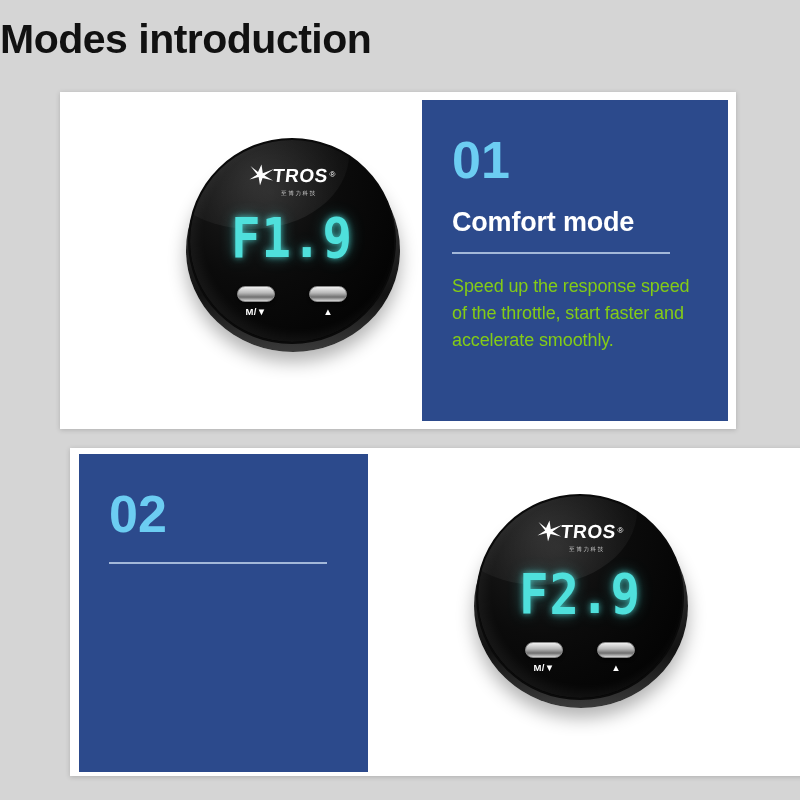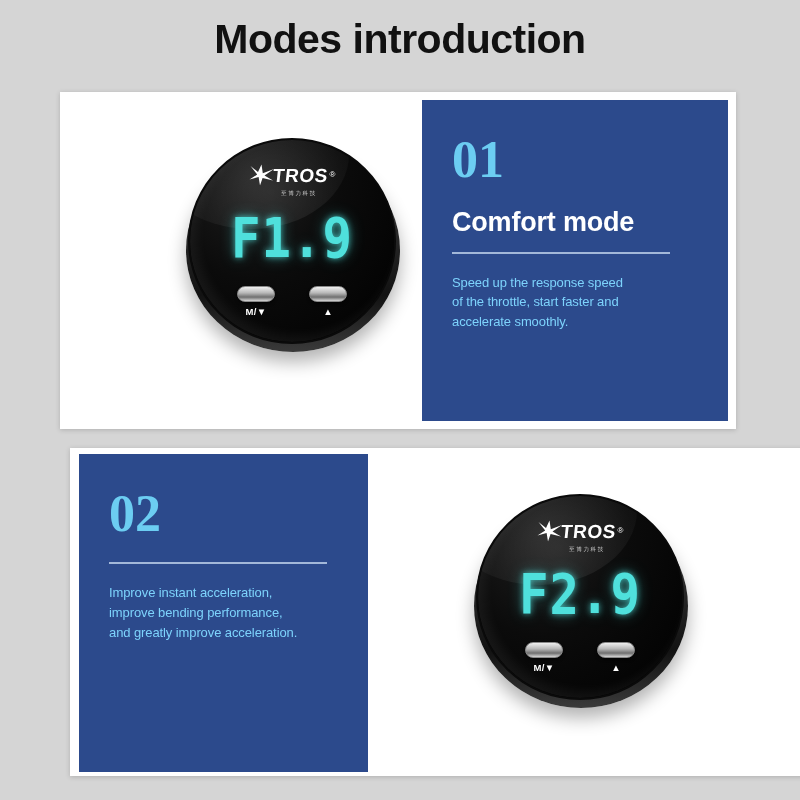--- a/index.html
+++ b/index.html
@@ -14,21 +14,20 @@
     overflow: hidden;
     position: relative;
   }
 
   
   .page-title {
     position: absolute;
     top: 16px;
     left: 0;
     width: 800px;
-    text-align: center;
     font-size: 41px;
     font-weight: bold;
     color: #111111;
     letter-spacing: -0.5px;
     font-family: "Liberation Sans", sans-serif;
   }
 
   
   .card {
     position: absolute;
@@ -69,40 +68,40 @@
     width: 289px;
     height: 318px;
   }
   .panel-number {
     color: #6ccdf2;
     font-size: 52px;
     font-weight: bold;
     line-height: 1;
     letter-spacing: 0px;
     margin: 0 0 22px 0;
-    font-family: Liberation Serif, serif;
+    font-family: Liberation Sans, sans-serif;
   }
   .panel-heading {
     color: #ffffff;
     font-size: 27px;
     font-weight: bold;
     line-height: 1.1;
     margin: 0 0 14px 0;
     letter-spacing: -0.2px;
   }
   .panel-divider {
     height: 2px;
     background: #b9cbe6;
     width: 218px;
     margin: 0 0 19px 0;
     opacity: 0.85;
   }
   .panel-body {
-    color: #7dd3fc;
-    font-size: 13px;
+    color: #84cc16;
+    font-size: 18px;
     line-height: 1.52;
     letter-spacing: -0.1px;
     white-space: pre-line;
   }
 
   
   .device-wrap {
     position: absolute;
   }
   #card-1 .device-wrap { left: 122px; top: 42px; }
@@ -308,23 +307,20 @@
 of the throttle, start faster and
 accelerate smoothly.</div>
   </div>
 </div>
 
 <div class="card" id="card-2">
 
   <div class="info-panel">
     <div class="panel-number">02</div>
     <div class="panel-divider"></div>
-    <div class="panel-body">Improve instant acceleration,
-improve bending performance,
-and greatly improve acceleration.</div>
   </div>
 
   <div class="device-wrap">
     <div class="device">
       <div class="device-base"></div>
       <div class="device-face">
         <div class="device-gloss"></div>
         <div class="device-rimlight"></div>
 
         <div class="device-logo">

